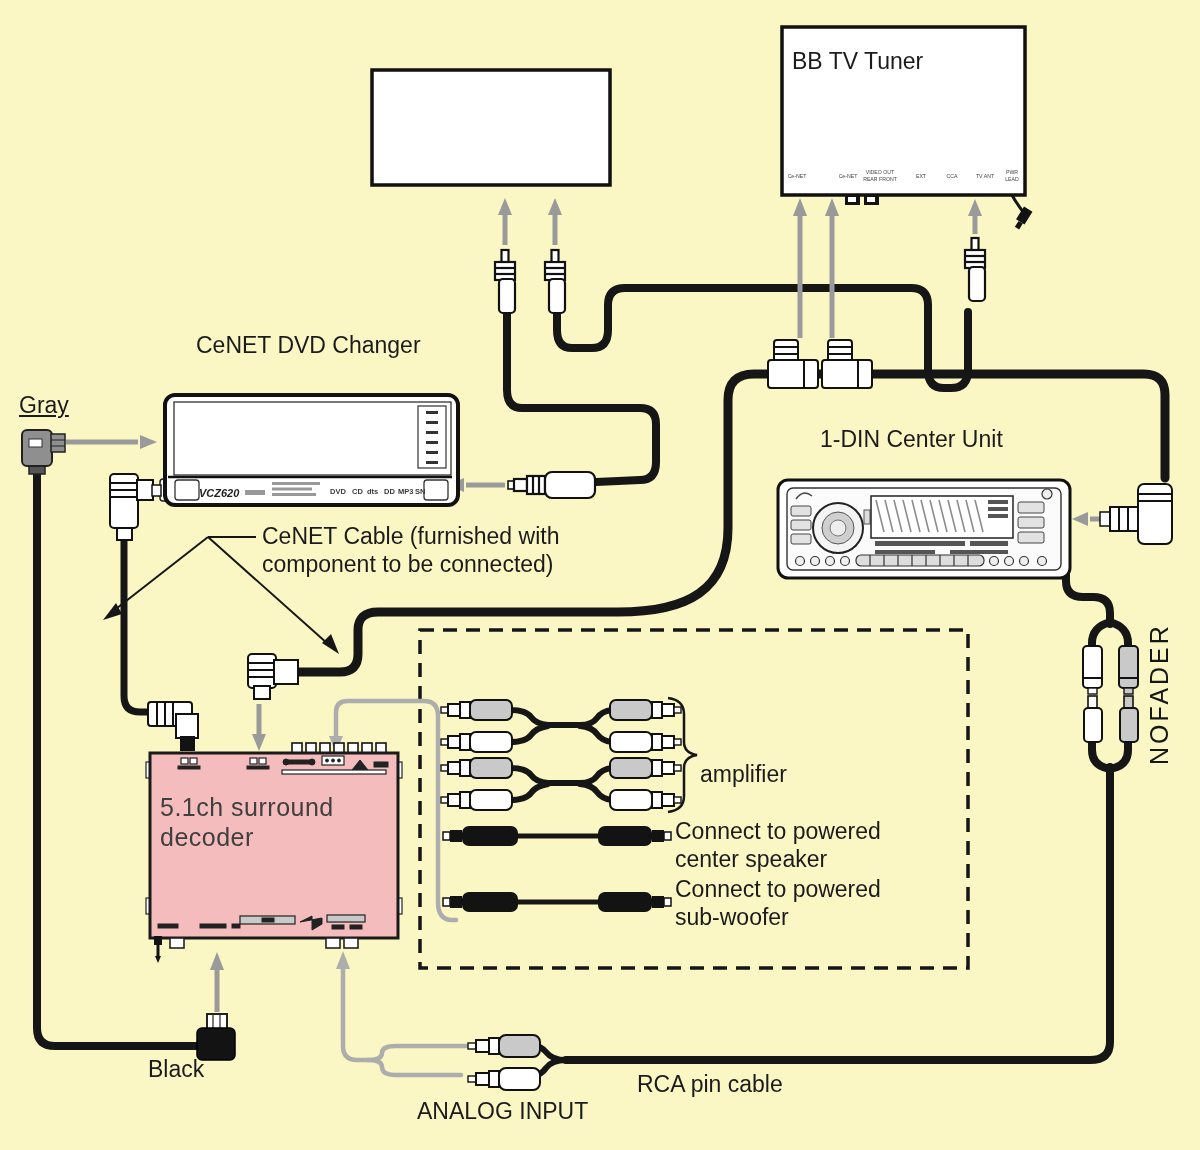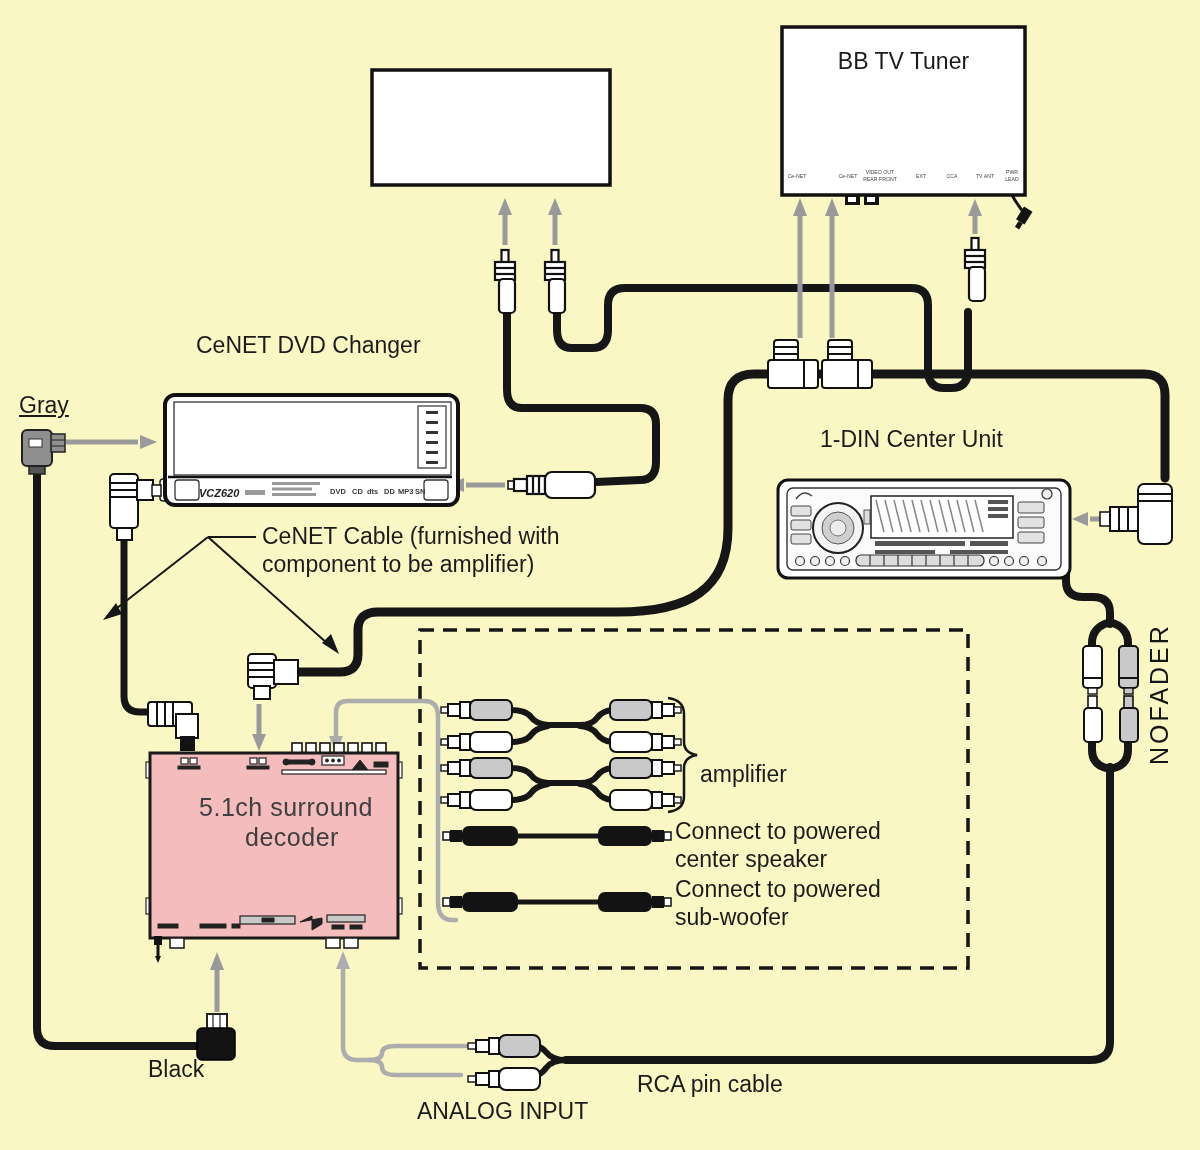--- a/index.html
+++ b/index.html
@@ -1,20 +1,20 @@
 <!DOCTYPE html>
 <html><head>
 <meta charset="utf-8">
 <style>
   html,body{margin:0;padding:0;}
   #stage{position:relative;width:1200px;height:1150px;background:#FAF7C4;overflow:hidden;
          font-family:"Liberation Sans",sans-serif;}
   #art{position:absolute;left:0;top:0;}
   .lbl{position:absolute;font-size:23px;color:#1b1b1b;white-space:nowrap;line-height:1.2;}
-  .lbl.center{text-align:center;}
+  .lbl.center{padding-left:10px;}
   .decoder-lbl{font-size:25px;color:#3F3F3F;letter-spacing:.5px;}
 </style>
 </head>
 <body>
 
 <div id="stage">
 <svg id="art" width="1200" height="1150" viewBox="0 0 1200 1150">
 
   <rect x="420" y="630" width="548" height="338" fill="none" stroke="#161616" stroke-width="3.5" stroke-dasharray="14 9"></rect>
 
@@ -505,24 +505,24 @@
     </g>
   </g>
 
 </svg>
 
 <div class="lbl center" style="left:782px;top:48px;width:243px;">BB TV Tuner</div>
 <div class="lbl" style="left:196px;top:332px;text-align:center;">CeNET DVD Changer</div>
 <div class="lbl" style="left:19px;top:392px;text-decoration:underline;">Gray</div>
 <div class="lbl" style="left:820px;top:426px;">1-DIN Center Unit</div>
 <div class="lbl" style="left:262px;top:523px;">CeNET Cable (furnished with</div>
-<div class="lbl" style="left:262px;top:551px;">component to be amplifier)</div>
+<div class="lbl" style="left:262px;top:551px;">component to be connected)</div>
 <div class="lbl" style="left:700px;top:761px;">amplifier</div>
 <div class="lbl" style="left:675px;top:818px;">Connect to powered</div>
 <div class="lbl" style="left:675px;top:846px;">center speaker</div>
 <div class="lbl" style="left:675px;top:876px;">Connect to powered</div>
 <div class="lbl" style="left:675px;top:904px;">sub-woofer</div>
-<div class="lbl center decoder-lbl" style="left:150px;top:792px;width:248px;margin-left:12px;">5.1ch surround</div>
+<div class="lbl center decoder-lbl" style="left:150px;top:792px;width:248px;">5.1ch surround</div>
 <div class="lbl center decoder-lbl" style="left:150px;top:822px;width:284px;">decoder</div>
 <div class="lbl" style="left:148px;top:1056px;text-align:center;">Black</div>
 <div class="lbl" style="left:637px;top:1071px;">RCA pin cable</div>
 <div class="lbl" style="left:417px;top:1098px;">ANALOG INPUT</div>
 </div>
 
 </body></html>

